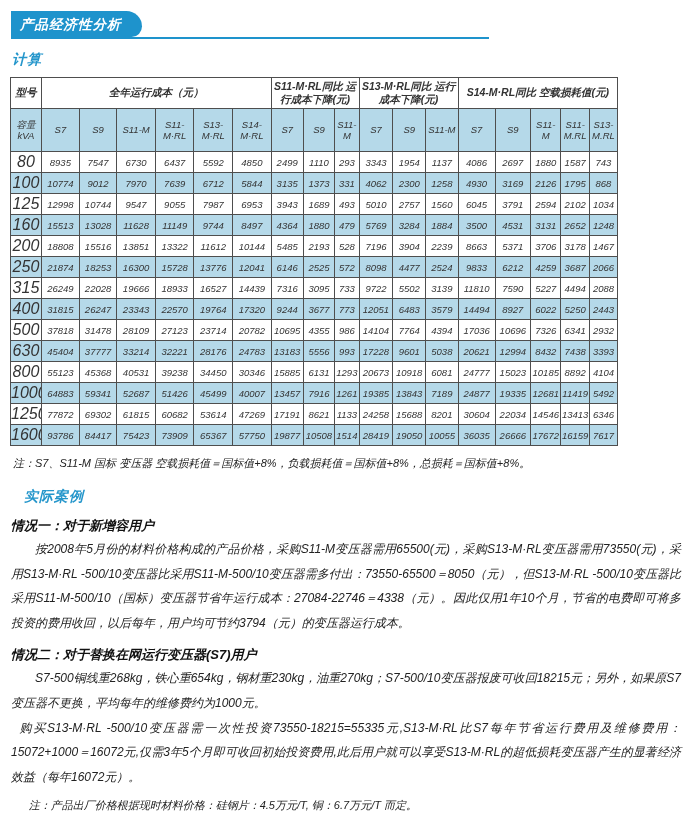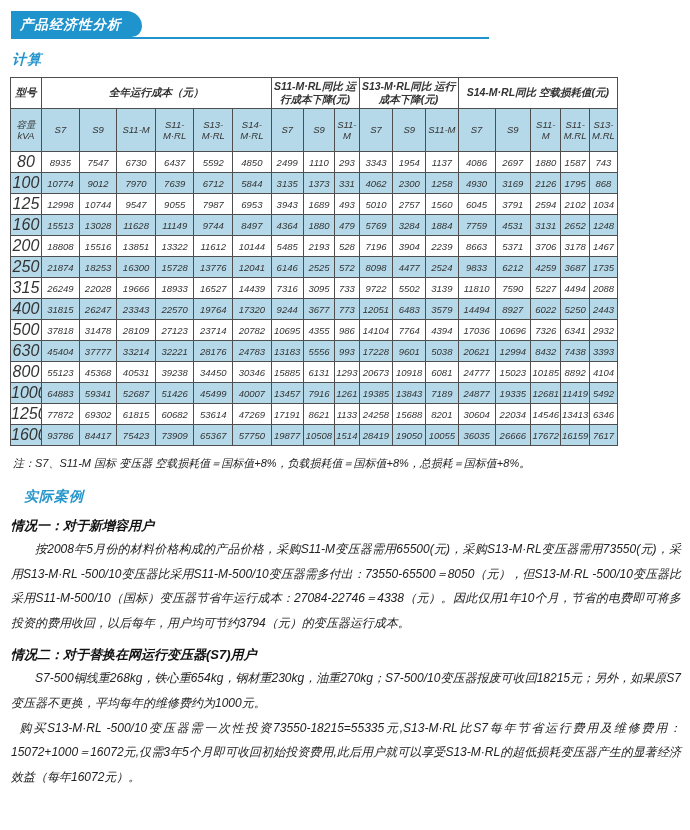--- a/index.html
+++ b/index.html
@@ -169,21 +169,21 @@
           <td>11628</td>
           <td>11149</td>
           <td>9744</td>
           <td>8497</td>
           <td>4364</td>
           <td>1880</td>
           <td>479</td>
           <td>5769</td>
           <td>3284</td>
           <td>1884</td>
-          <td>7759</td>
+          <td>3500</td>
           <td>4531</td>
           <td>3131</td>
           <td>2652</td>
           <td>1248</td>
         </tr>
         <tr>
           <td class="cap">200</td>
           <td>18808</td>
           <td>15516</td>
           <td>13851</td>
@@ -213,21 +213,21 @@
           <td>6146</td>
           <td>2525</td>
           <td>572</td>
           <td>8098</td>
           <td>4477</td>
           <td>2524</td>
           <td>9833</td>
           <td>6212</td>
           <td>4259</td>
           <td>3687</td>
-          <td>1735</td>
+          <td>2066</td>
         </tr>
         <tr>
           <td class="cap">315</td>
           <td>26249</td>
           <td>22028</td>
           <td>19666</td>
           <td>18933</td>
           <td>16527</td>
           <td>14439</td>
           <td>7316</td>
@@ -389,14 +389,15 @@
 
   <div class="cases-title">实际案例</div>
 
   <div class="case-heading">情况一：对于新增容用户</div>
   <p class="para">按2008年5月份的材料价格构成的产品价格，采购S11-M变压器需用65500(元)，采购S13-M·RL变压器需用73550(元)，采用S13-M·RL -500/10变压器比采用S11-M-500/10变压器需多付出：73550-65500＝8050（元），但S13-M·RL -500/10变压器比采用S11-M-500/10（国标）变压器节省年运行成本：27084-22746＝4338（元）。因此仅用1年10个月，节省的电费即可将多投资的费用收回，以后每年，用户均可节约3794（元）的变压器运行成本。</p>
 
   <div class="case-heading">情况二：对于替换在网运行变压器(S7)用户</div>
   <p class="para">S7-500铜线重268kg，铁心重654kg，钢材重230kg，油重270kg；S7-500/10变压器报废可收回18215元；另外，如果原S7变压器不更换，平均每年的维修费约为1000元。</p>
   <p class="para small-indent">购买S13-M·RL -500/10变压器需一次性投资73550-18215=55335元,S13-M·RL比S7每年节省运行费用及维修费用：15072+1000＝16072元,仅需3年5个月即可收回初始投资费用,此后用户就可以享受S13-M·RL的超低损耗变压器产生的显著经济效益（每年16072元）。</p>
 
+  <div class="footer-note">注：产品出厂价格根据现时材料价格：硅钢片：4.5万元/T, 铜：6.7万元/T 而定。</div>
 
 </div>
 
 </body></html>

